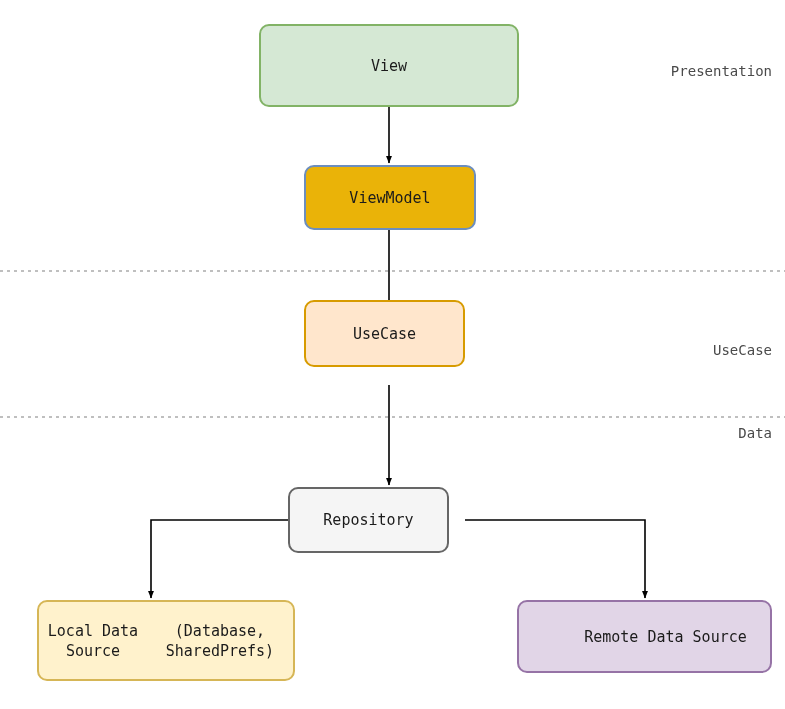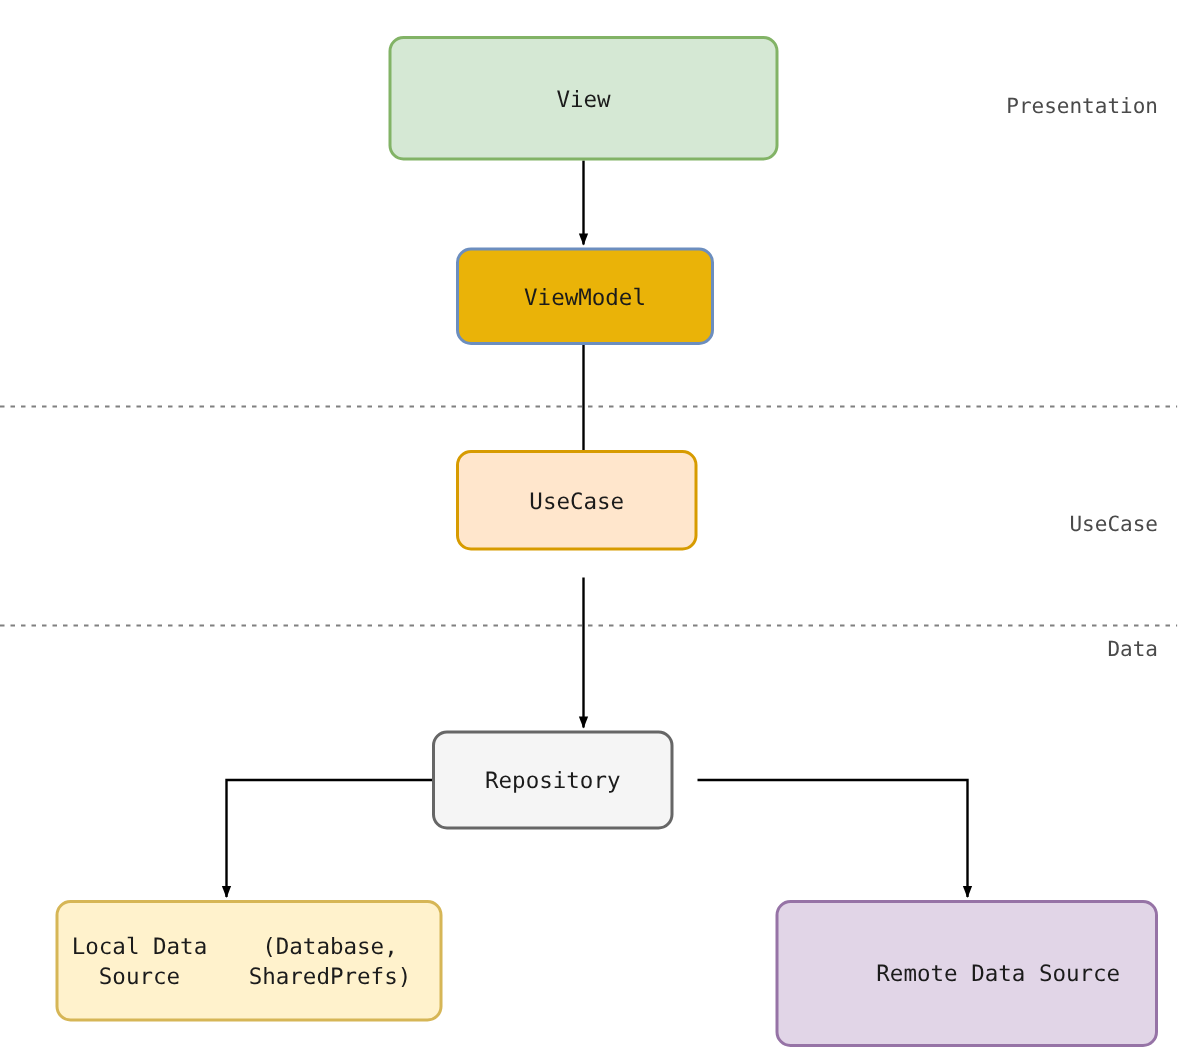--- a/index.html
+++ b/index.html
@@ -93,21 +93,21 @@
 
   <div class="node" style="left:288px; top:487px; width:161px; height:66px; background:#f5f5f5; border-color:#666666;">
     <span>Repository</span>
   </div>
 
   <div class="node" style="left:25px; top:600px; width:258px; height:81px; background:#fff2cc; border-color:#d6b656;margin-left:12px;">
     <span>Local Data Source</span>
     <span class="line2">(Database, SharedPrefs)</span>
   </div>
 
-  <div class="node" style="left:517px; top:600px; width:255px; height:98px; background:#e1d5e7; border-color:#9673a6;padding-left:42px;">
+  <div class="node" style="left:517px; top:600px; width:255px; height:73px; background:#e1d5e7; border-color:#9673a6;padding-left:42px;">
     <span>Remote Data Source</span>
   </div>
 
   <div class="layer-label" style="right:13px; top:63px;">Presentation</div>
 
   <div class="layer-label" style="right:13px; top:342px;">UseCase</div>
 
   <div class="layer-label" style="right:13px; top:425px;">Data</div>
 
 </div>

